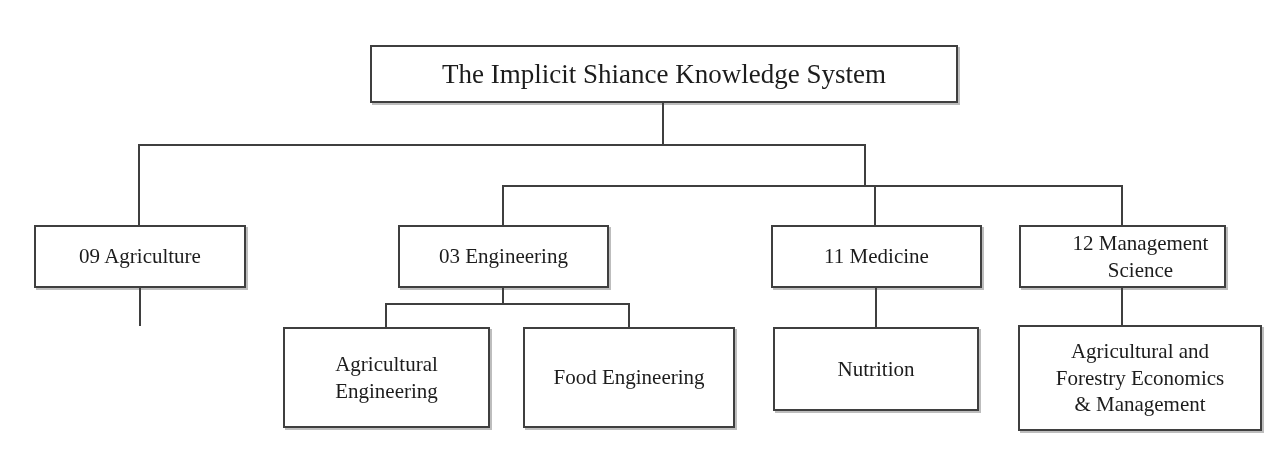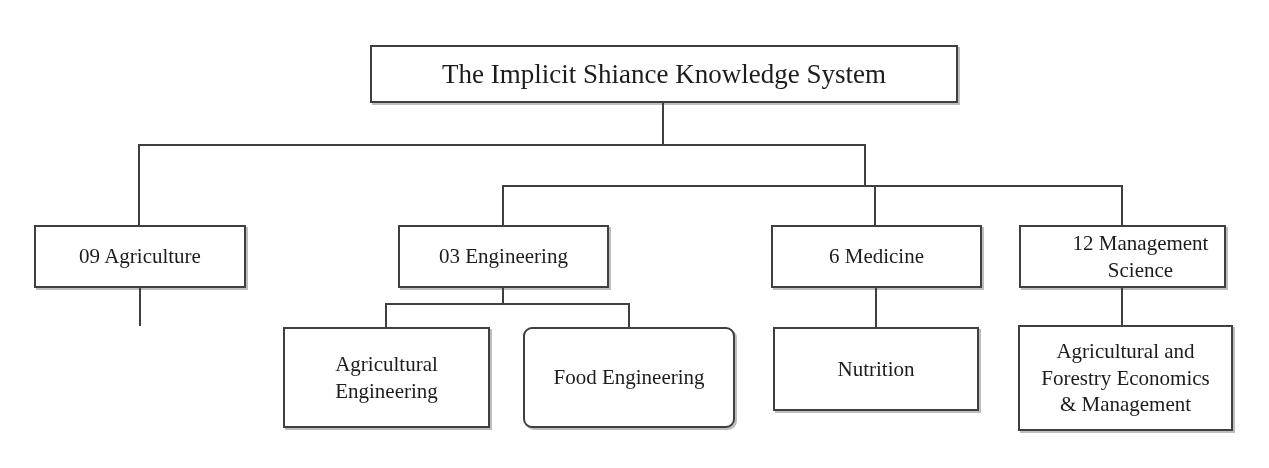--- a/index.html
+++ b/index.html
@@ -44,34 +44,34 @@
 <body>
 
 <div id="canvas">
 
   <div class="node root" style="left:370px; top:45px; width:588px; height:58px;">The Implicit Shiance Knowledge System</div>
 
   <div class="node" style="left:34px; top:225px; width:212px; height:63px;text-align:center;">09 Agriculture</div>
 
   <div class="node" style="left:398px; top:225px; width:211px; height:63px;">03 Engineering</div>
 
-  <div class="node" style="left:771px; top:225px; width:211px; height:63px;">6 Medicine</div>
+  <div class="node" style="left:771px; top:225px; width:211px; height:63px;">11 Medicine</div>
 
   <div class="node" style="left:1019px; top:225px; width:207px; height:63px;padding-left:36px;">12 Management
 Science</div>
 
 
   <div class="node" style="left:283px; top:327px; width:207px; height:101px;">Agricultural
 Engineering</div>
 
-  <div class="node" style="left:523px; top:327px; width:212px; height:101px;border-radius:9px;">Food Engineering</div>
+  <div class="node" style="left:523px; top:327px; width:212px; height:101px;">Food Engineering</div>
 
   <div class="node" style="left:773px; top:327px; width:206px; height:84px;">Nutrition</div>
 
-  <div class="node" style="left:1018px; top:325px; width:215px; height:106px;">Agricultural and
+  <div class="node" style="left:1018px; top:325px; width:244px; height:106px;">Agricultural and
 Forestry Economics
 &amp; Management</div>
 
   <div class="line v" style="left:662px; top:103px; height:43px;"></div>
   <div class="line h" style="left:138px; top:144px; width:728px;"></div>
   <div class="line v" style="left:138px; top:144px; height:81px;"></div>
   <div class="line v" style="left:864px; top:144px; height:43px;"></div>
   <div class="line h" style="left:502px; top:185px; width:621px;"></div>
   <div class="line v" style="left:502px; top:185px; height:40px;"></div>
   <div class="line v" style="left:874px; top:185px; height:40px;"></div>

